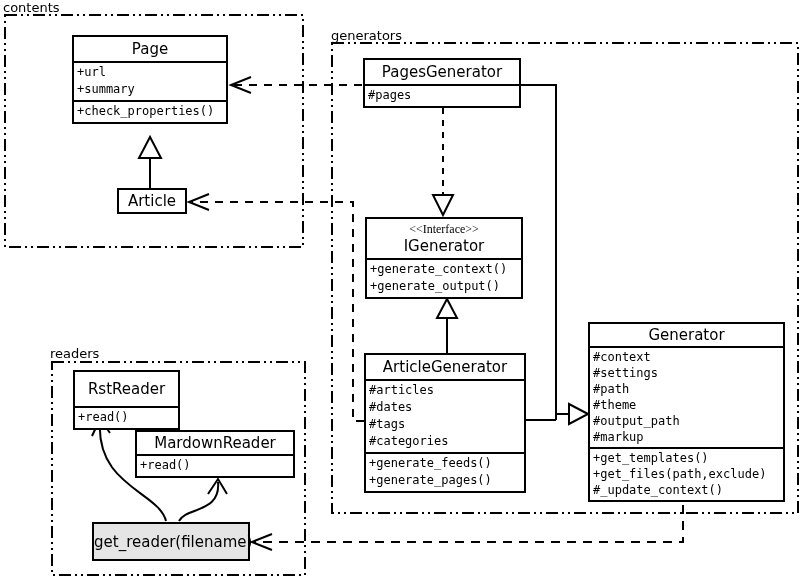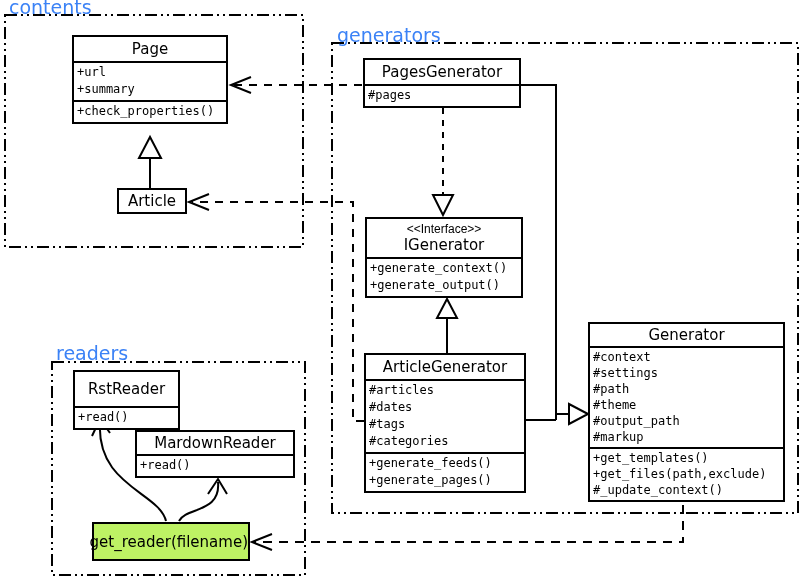--- a/index.html
+++ b/index.html
@@ -1,29 +1,29 @@
 <!DOCTYPE html>
 <html><head>
 <meta charset="utf-8">
 <style>
   html,body{margin:0;padding:0;background:#ffffff;}
   #canvas{position:relative;width:803px;height:579px;background:#ffffff;overflow:hidden;
           font-family:"DejaVu Sans","Liberation Sans",sans-serif;color:#000;}
   #wires{position:absolute;left:0;top:0;width:803px;height:579px;}
-  .pkg-label{position:absolute;font-size:19px;line-height:15px;color:#3b82f6;margin-left:6px;}
+  .pkg-label{position:absolute;font-size:13px;line-height:15px;color:#000000;}
   .uml{position:absolute;background:#fff;border:2px solid #000;box-sizing:border-box;}
   .uml-title{text-align:center;font-weight:normal;font-size:15px;padding:3px 6px;white-space:nowrap;}
-  .uml-stereo{text-align:center;font-family:Liberation Sans, sans-serif;
+  .uml-stereo{text-align:center;font-family:Liberation Serif, serif;
               font-size:12px;font-weight:normal;padding-top:3px;white-space:nowrap;}
   .uml-sec{border-top:2px solid #000;padding:1px 0 2px 0;}
   .mrow{font-family:"DejaVu Sans Mono","Liberation Mono",monospace;font-size:12px;
         line-height:17px;padding:0 3px;white-space:nowrap;}
   .gen .mrow{line-height:16px;}
-  .plain-box{position:absolute;background:#bef264;border:2px solid #000;box-sizing:border-box;
-             display:flex;align-items:center;justify-content:flex-end;font-size:15px;white-space:nowrap;}
+  .plain-box{position:absolute;background:#e5e5e5;border:2px solid #000;box-sizing:border-box;
+             display:flex;align-items:center;justify-content:flex-start;font-size:15px;white-space:nowrap;}
 </style>
 </head>
 <body>
 
 <div id="canvas">
 
   <svg id="wires" width="803" height="579" viewBox="0 0 803 579" xmlns="http://www.w3.org/2000/svg">
 
     <rect x="5" y="15" width="298" height="232" fill="none" stroke="#000" stroke-width="2" stroke-dasharray="12 4 2 4 2 4"></rect>
     <rect x="332" y="43" width="466" height="470" fill="none" stroke="#000" stroke-width="2" stroke-dasharray="12 4 2 4 2 4"></rect>

